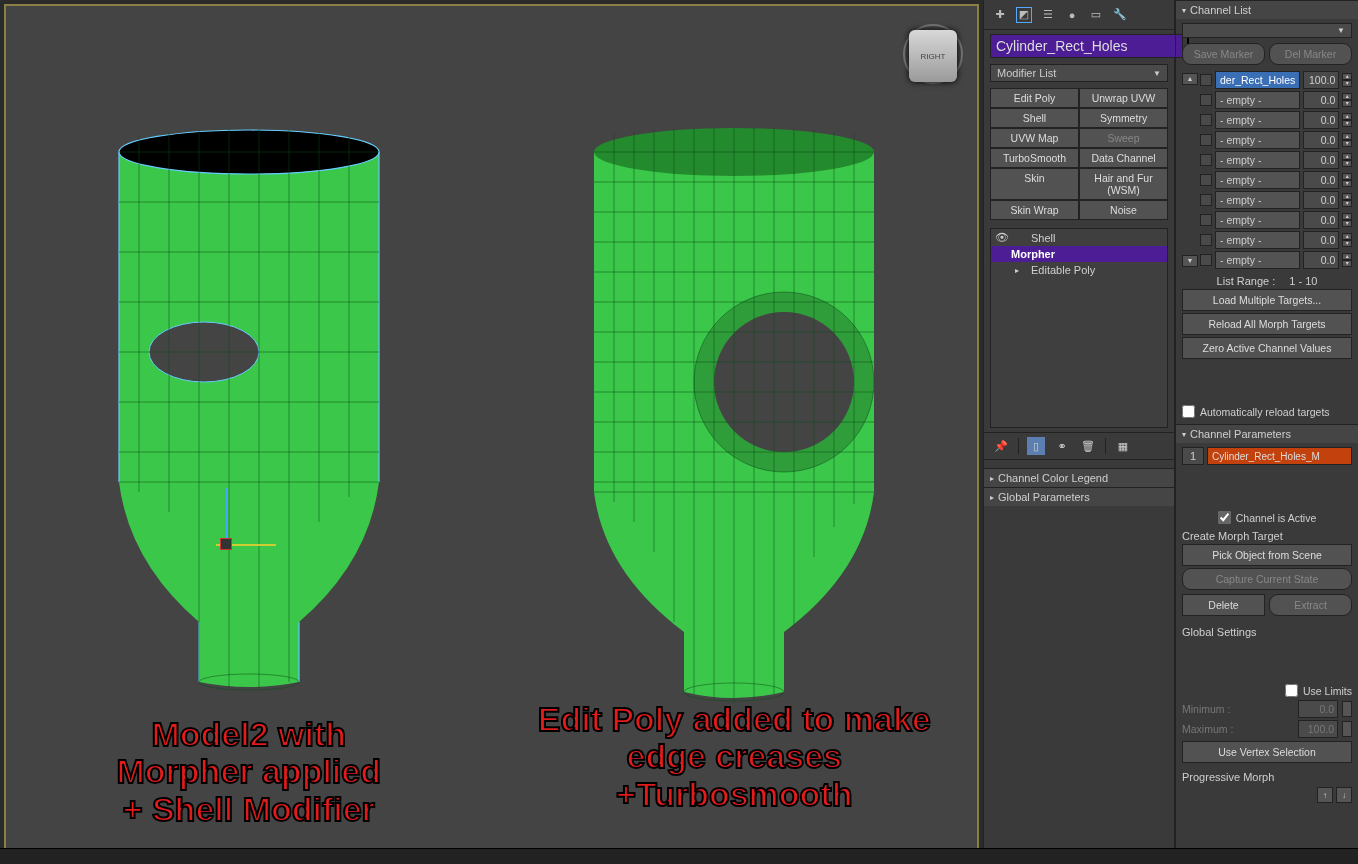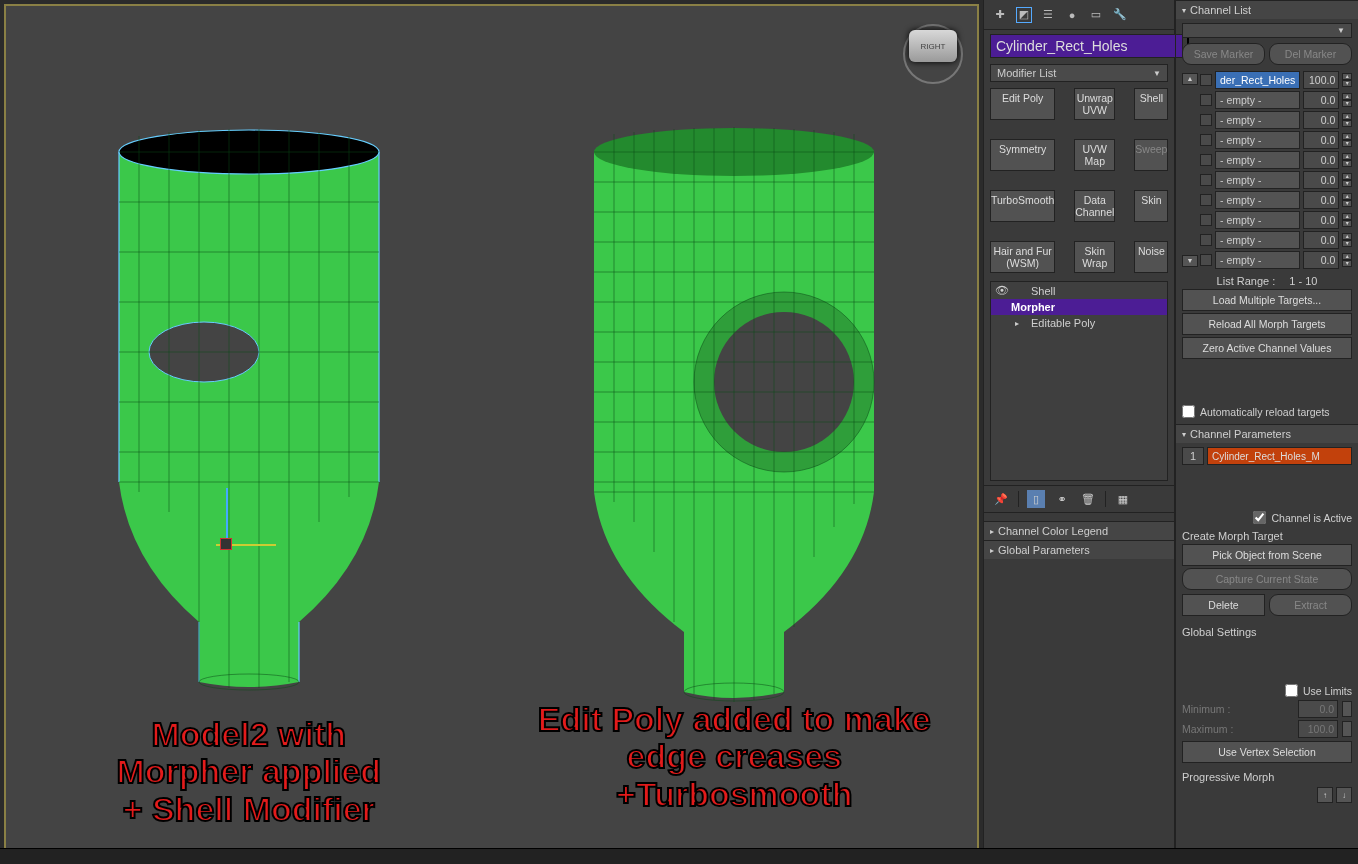--- a/index.html
+++ b/index.html
@@ -6,21 +6,21 @@
 body { background: #2b2b2b; color: #cfcfcf; font-size: 11px; display: flex; height: 864px; width: 1358px; overflow: hidden; }
 
 .viewport { flex: 1; background: #444; border: 2px solid #8a8045; position: relative; display: flex; margin: 4px; }
 .viewport .half { flex: 1; position: relative; display:flex; align-items:center; justify-content:center; }
 .annot { position: absolute; bottom: 30px; font-family: Impact, "Arial Black", sans-serif; font-weight: 900; font-size: 34px; color: #e31b1b; -webkit-text-stroke: 2px #000; text-align: center; line-height: 1.1; white-space: pre; }
 .gizmo { position:absolute; left:190px; top:500px; width:80px; height:80px; }
 .gizmo .ax { position:absolute; }
 .gizmo .xax { width:60px; height:2px; background:#cc3; top:38px; left:20px; }
 .gizmo .yax { width:2px; height:60px; background:#4af; left:30px; top:-18px; }
 .gizmo .ctr { width:12px;height:12px;border:1px solid #c33;position:absolute;left:24px;top:32px;background:#333; }
-.viewcube { position:absolute; top:24px; right:20px; width:48px;height:32px; border-radius:6px; background:linear-gradient(#d8d8d8,#9a9a9a); display:flex; align-items:center; justify-content:center; font-size:8px; color:#444; box-shadow:0 0 6px #000; }
+.viewcube { position:absolute; top:24px; right:20px; width:48px;height:52px; border-radius:6px; background:linear-gradient(#d8d8d8,#9a9a9a); display:flex; align-items:center; justify-content:center; font-size:8px; color:#444; box-shadow:0 0 6px #000; }
 .viewring { position:absolute; top:18px; right:14px; width:60px;height:60px; border-radius:50%; border:2px solid #777; }
 
 
 svg.shape { width: 420px; height: 680px; }
 svg.shape .wf { stroke:#0a4a17; stroke-width:0.5; fill:none; }
 svg.shape .face { fill:#3bc84a; }
 svg.shape .sel { stroke:#6cf; stroke-width:1.2; }
 
 .sidepanel { width: 375px; background: #3a3a3a; display: flex; }
 .col1 { width: 192px; border-left: 1px solid #222; border-right: 1px solid #222; display:flex; flex-direction:column; }
@@ -29,21 +29,21 @@
 .toolbar { display:flex; gap:8px; padding:6px 8px; border-bottom:1px solid #222; height:30px; align-items:center;}
 .toolbar .ticon { width:16px; height:16px; color:#bbb; display:flex; align-items:center; justify-content:center; }
 
 .namerow { display:flex; padding:4px 6px; gap:4px; align-items:center;}
 .namerow input[type=text] { flex:1; background:#4c1d95; border:1px solid #222; color:#ddd; padding:3px 5px; font-size:14px;}
 .swatch { width:18px;height:18px;background:#14e81e; border:1px solid #000;}
 
 .dd { margin:2px 6px; background:#4a4a4a; border:1px solid #222; display:flex; align-items:center; padding:2px 6px; color:#ccc; font-size:11px; justify-content:space-between;}
 .dd .tri { font-size:8px; }
 
-.mbtn-grid { display:grid; grid-template-columns:1fr 1fr 1fr; gap:19px; padding:4px 6px;}
+.mbtn-grid { display:grid; grid-template-columns:1fr 1fr; gap:0; padding:4px 6px;}
 .mbtn { background:#525252; border:1px solid #222; color:#ddd; text-align:center; padding:3px 0; font-size:10.5px; cursor:pointer; }
 .mbtn.disabled { color:#888; }
 
 .stack { margin:4px 6px; background:#3f3f3f; border:1px solid #222; height:200px; font-size:11px; }
 .srow { display:flex; align-items:center; padding:2px 4px; gap:6px; }
 .srow.sel { background:#4c1d95; color:#fff; font-weight:bold; padding-left:20px;}
 .srow .eye { width:14px; text-align:center;}
 .srow .name { flex:1; }
 .srow .arw { width:10px; font-size:8px; }
 
@@ -334,21 +334,21 @@
     <div class="rollout">
       <div class="rhdr">
           <span class="tri">▾</span>
           <span>Channel Parameters</span>
         </div>
       <div class="rbody">
         <div style="display:flex; gap:3px; margin-bottom:3px;">
           <div class="val" style="width:22px;text-align:center;background:#4a4a4a;border:1px solid #222;padding:2px;">1</div>
           <input type="text" style="flex: 1 1 0%; background: #c2410c; border: 1px solid rgb(34, 34, 34); color: rgb(221, 221, 221); padding: 2px 4px; font-size: 10px;" value="Cylinder_Rect_Holes_M">
         </div>
-        <div class="chk2" style="justify-content:flex-end;">
+        <div class="chk2" style="justify-content:center;">
             <input type="checkbox" checked="" style="">
             <span>Channel is Active</span>
           </div>
         <div style="margin-top:4px;">Create Morph Target</div>
         <button class="widebtn">Pick Object from Scene</button>
         <button class="widebtn disabled">Capture Current State</button>
         <div class="row2">
           <button class="widebtn">Delete</button>
           <button class="widebtn disabled">Extract</button>
         </div>

